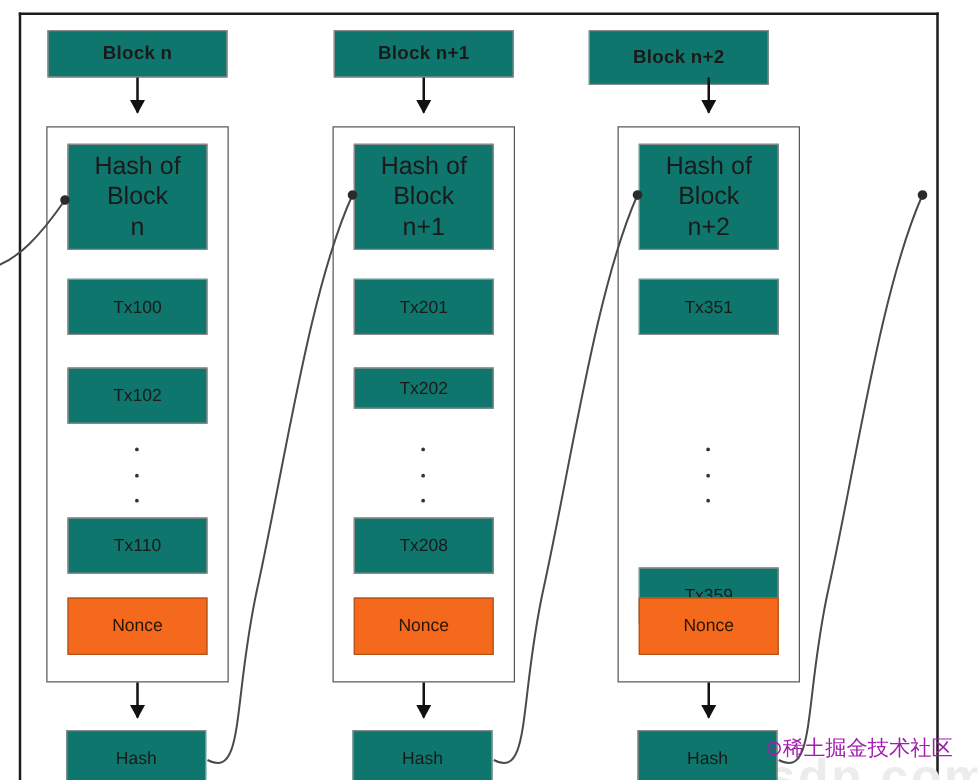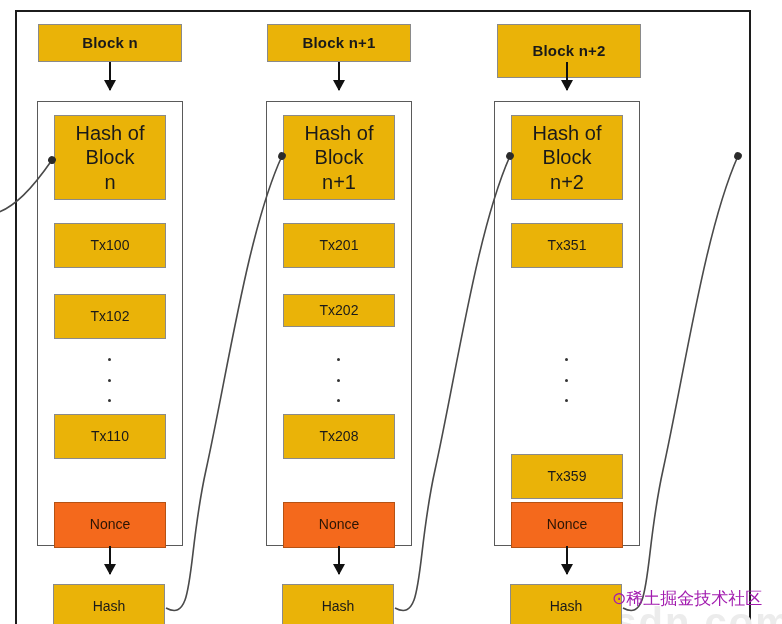--- a/index.html
+++ b/index.html
@@ -27,21 +27,21 @@
     border-top: 2px solid #1c1c1c;
     border-right: 2px solid #1c1c1c;
     box-sizing: border-box;
   }
 
   
   .box {
     position: absolute;
     box-sizing: border-box;
     border: 1px solid #8a8a8a;
-    background: #eab308;
+    background: #0f766e;
     display: flex;
     align-items: center;
     justify-content: center;
     text-align: center;
     color: #1a1a1a;
     font-size: 14px;
     line-height: 1.22;
   }
 
   .block-title {
@@ -61,21 +61,20 @@
     white-space: pre-line;
   }
 
   .tx-box { font-size: 14px; text-align: center; }
 
   .nonce-box {
     background: #f4691c;
     border: 1px solid #b55214;
     color: #2a1505;
     font-size: 14px;
-    margin-top: 24px;
   }
 
   .hash-bottom { font-size: 14px; }
 
   
   .v-arrow {
     position: absolute;
     width: 2px;
     background: #111111;
   }
@@ -188,21 +187,21 @@
   </div>
 
   <div class="box tx-box" style="left:283px; top:414px; width:112px; height:45px;">Tx208</div>
 
   <div class="box nonce-box" style="left:283px; top:478px; width:112px; height:46px;">Nonce</div>
 
   <div class="v-arrow" style="left:338px; top:546px; height:28px;"></div>
 
   <div class="box hash-bottom" style="left:282px; top:584px; width:112px; height:46px;">Hash</div>
 
-  <div class="box block-title" style="left:497px; top:24px; width:144px; height:54px;">Block n+2</div>
+  <div class="box block-title" style="left:471px; top:24px; width:144px; height:44px;">Block n+2</div>
   <div class="v-arrow" style="left:566px; top:62px; height:28px;"></div>
 
   <div class="box block-container" style="left:494px; top:101px; width:146px; height:445px;"></div>
 
   <div class="box hash-of-block" style="left:511px; top:115px; width:112px; height:85px;">Hash of
 Block
 n+2</div>
 
   <div class="box tx-box" style="left:511px; top:223px; width:112px; height:45px;">Tx351</div>
 

